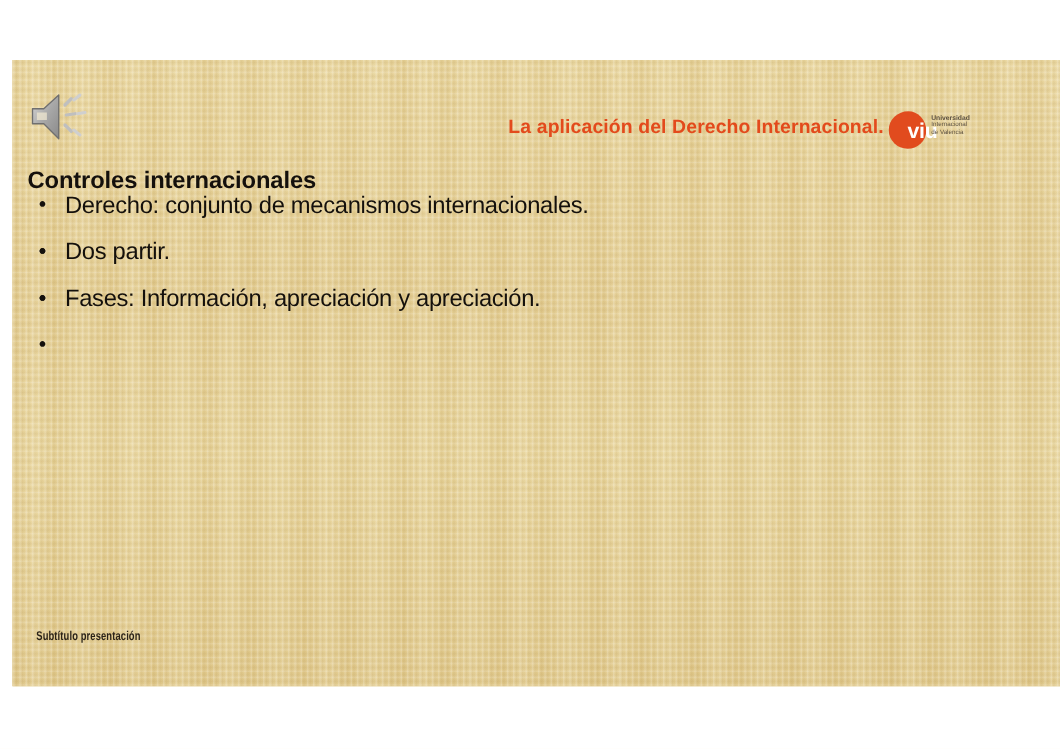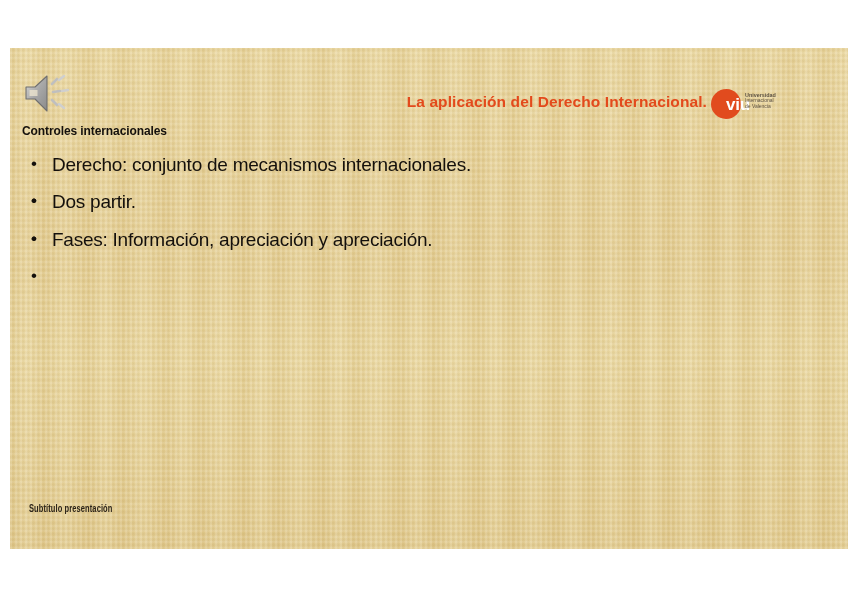--- a/index.html
+++ b/index.html
@@ -142,23 +142,23 @@
     letter-spacing: 0px;
     filter: blur(0.25px);
     opacity: 0.88;
   }
   #logo-wordmark span.l1 { font-weight: bold; font-size: 5.4px; }
 
   
   #slide-title {
     position: absolute;
     left: 12px;
-    top: 76px;
-    font-family: "Liberation Sans", sans-serif;
-    font-size: 12px;
+    top: 86px;
+    font-family: "Liberation Sans", sans-serif;
+    font-size: 19px;
     font-weight: bold;
     color: #14100c;
     letter-spacing: -0.1px;
   }
 
   #bullets {
     position: absolute;
     left: 12px;
     top: 106px;
     width: 812px;

